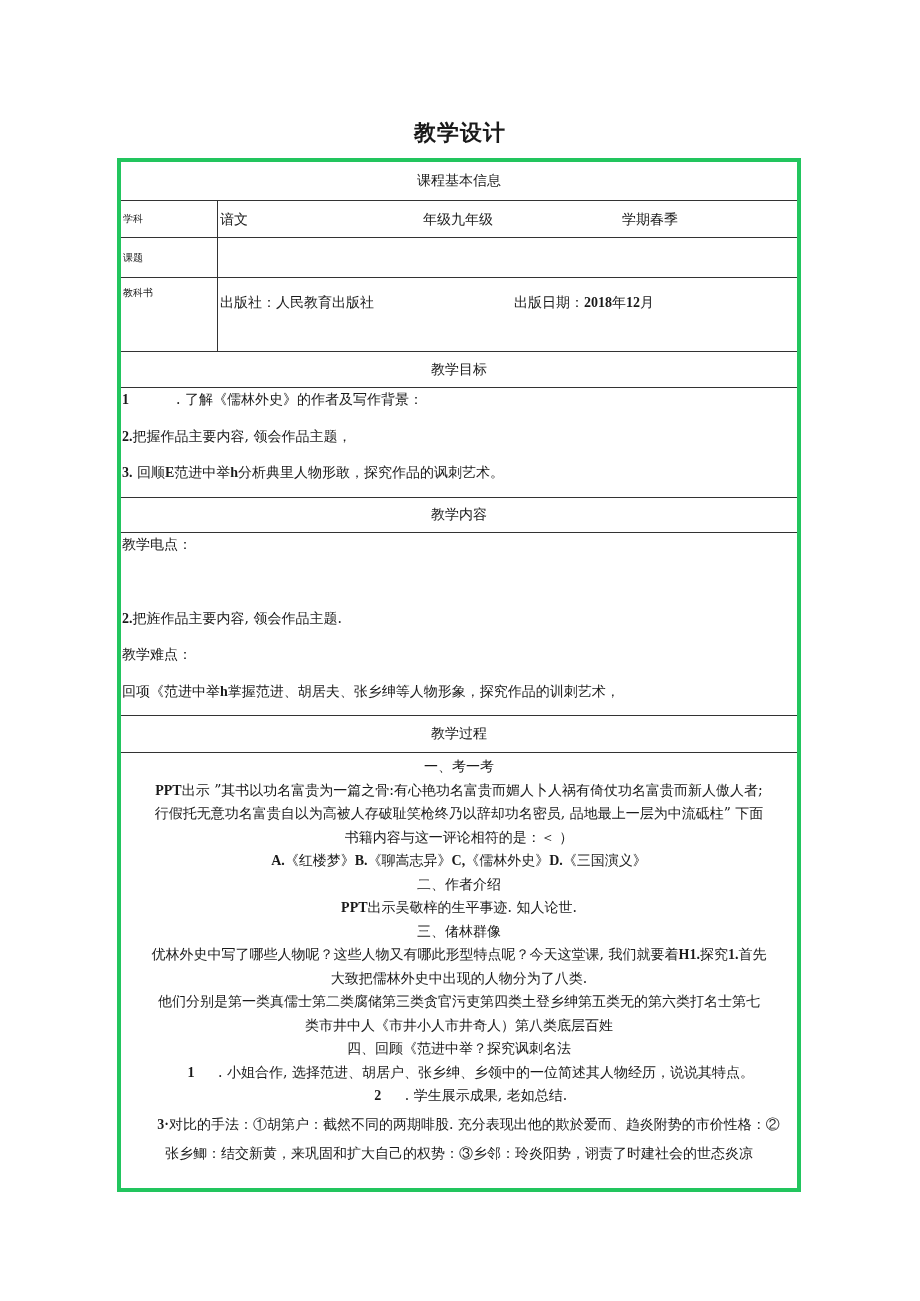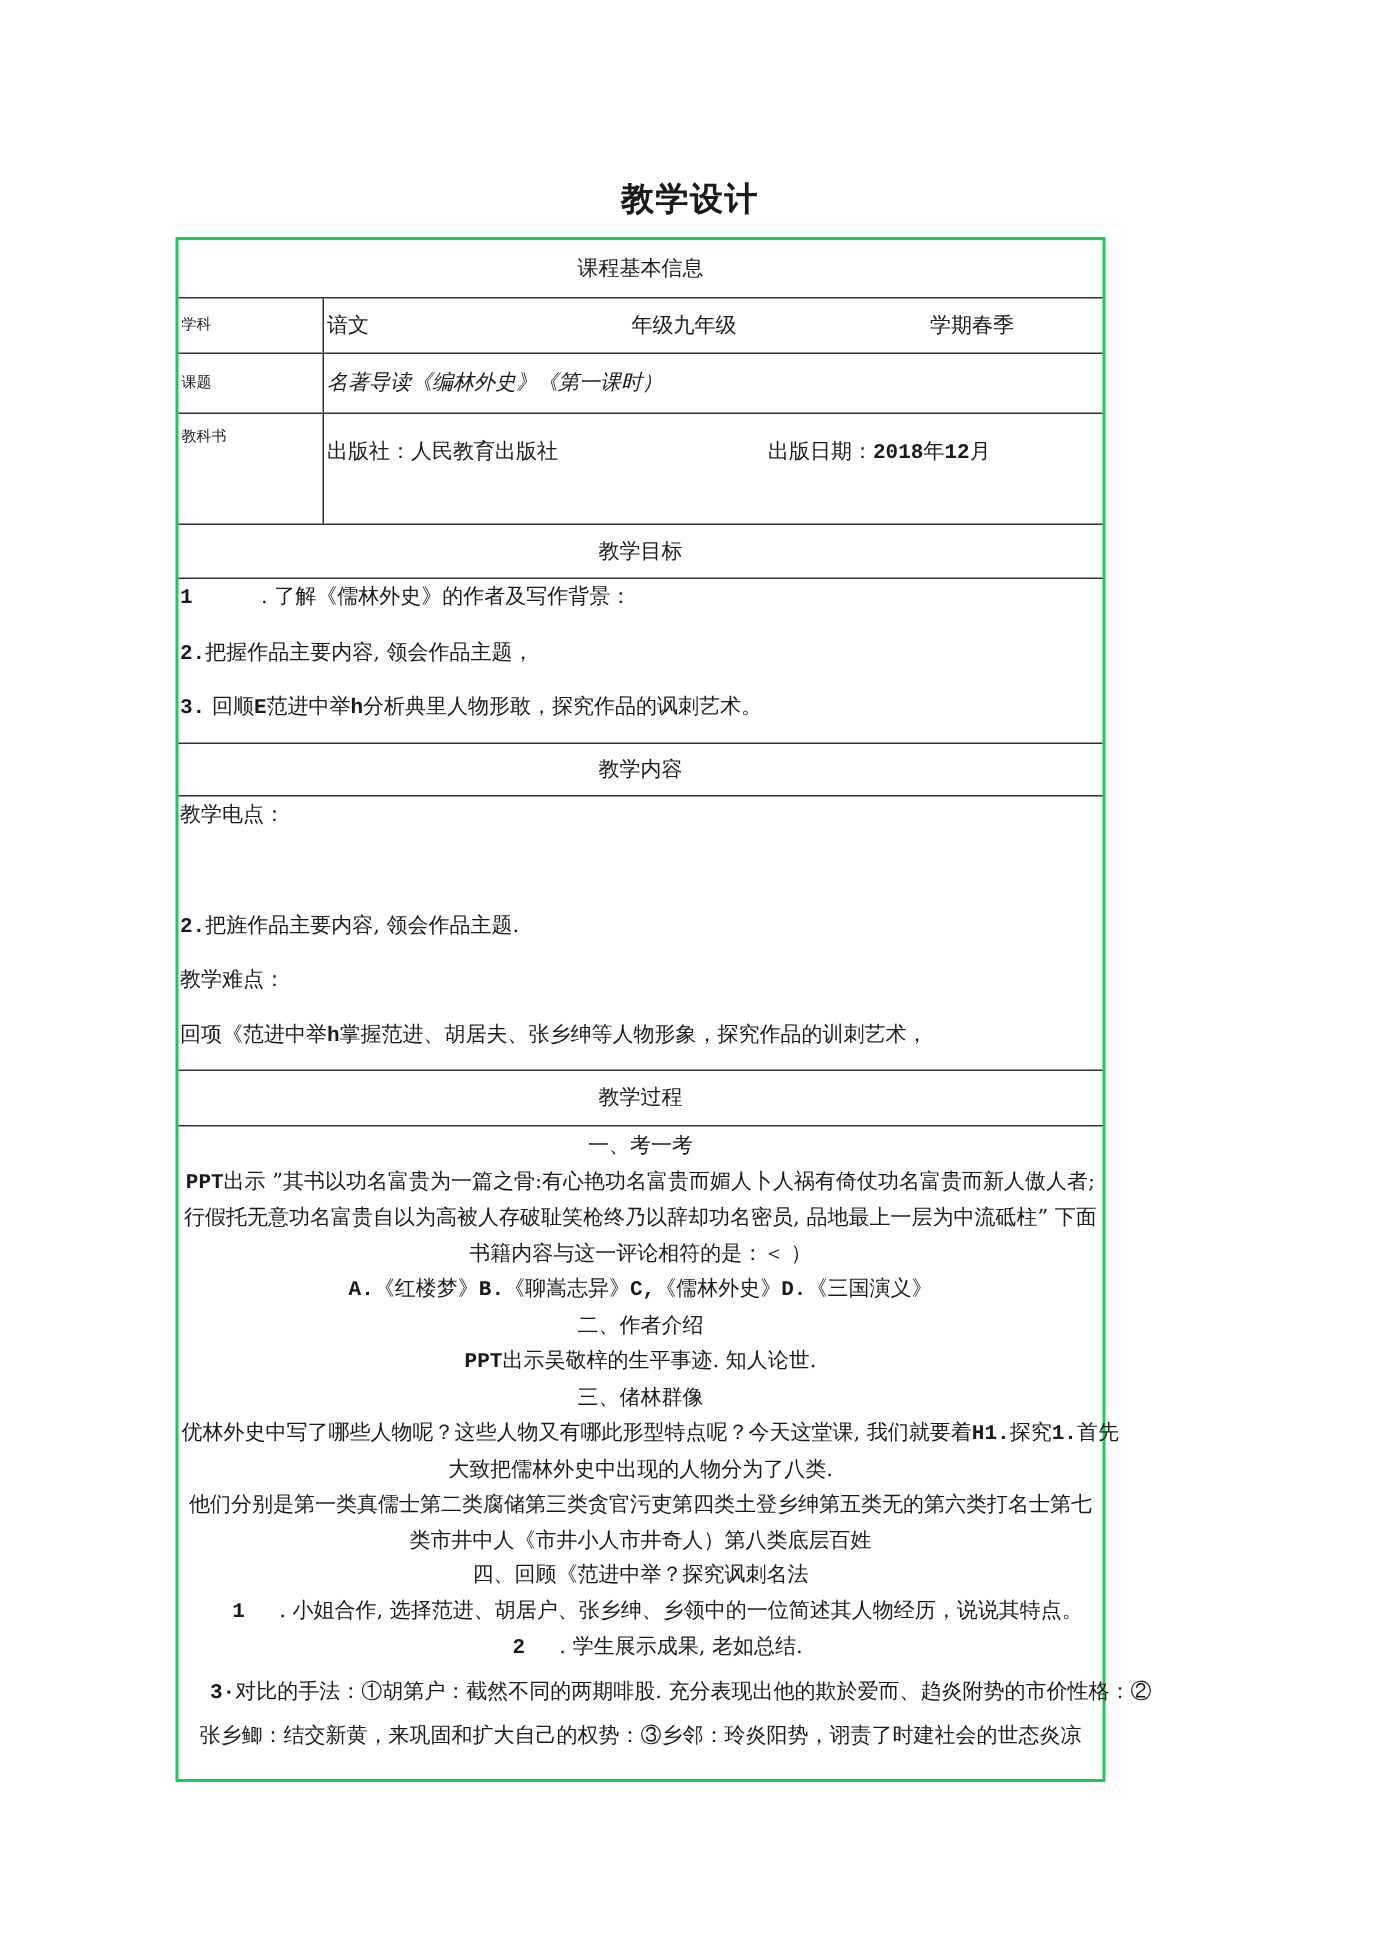--- a/index.html
+++ b/index.html
@@ -1,28 +1,28 @@
 <!DOCTYPE html>
 <html><head>
   <meta charset="utf-8">
   <style>
     html, body { margin: 0; padding: 0; background: #ffffff; }
     body { width: 920px; height: 1301px; position: relative; overflow: hidden;
       font-family: "DejaVu Serif", "Liberation Serif", serif; color: #1a1a1a; }
     .page-title { position: absolute; top: 118px; left: 0; width: 920px; text-align: center;
       font-family: "DejaVu Sans", "Liberation Sans", sans-serif; font-size: 22px; font-weight: bold; letter-spacing: 1px; }
-    .tbl { position: absolute; left: 117px; top: 158px; width: 620px; border: 2px solid #22c55e; box-sizing: border-box; }
+    .tbl { position: absolute; left: 117px; top: 158px; width: 684px; border: 4px solid #22c55e; box-sizing: border-box; }
     .row { position: relative; border-top: 1px solid #333; box-sizing: border-box; }
     .row:first-child { border-top: none; }
     .hdr { text-align: center; font-size: 14px; display: flex; align-items: center; justify-content: center; }
     .cols { display: flex; }
     .lbl { width: 97px; border-right: 1px solid #333; box-sizing: border-box; padding-left: 2px; font-size: 10px; }
     .val { flex: 1; padding-left: 2px; font-size: 14px; position: relative; }
     .it { font-style: italic; }
-    .b { font-family: Liberation Mono, monospace; font-weight: bold; }
+    .b { font-family: Liberation Serif, serif; font-weight: bold; }
     .line { font-size: 14px; padding-left: 1px; white-space: nowrap; }
     .num { display: inline-block; width: 54px; }
     .para { font-size: 14.2px; line-height: 23.5px; padding: 0 2px 0 1px; }
     .para .line { line-height: 23.5px; }
   </style>
 </head>
 <body>
 
 <div class="page-title">教学设计</div>
 
@@ -36,21 +36,20 @@
     <div class="lbl" style="line-height:36px;">学科</div>
     <div class="val" style="line-height:36px;">
       <span>谙文</span>
       <span style="position:absolute; left:205px;">年级九年级</span>
       <span style="position:absolute; left:404px;">学期春季</span>
     </div>
   </div>
 
   <div class="row cols" style="height:40px;">
     <div class="lbl" style="line-height:39px;">课题</div>
-    <div class="val it" style="line-height:39px;">名著导读《编林外史》《第一课时）</div>
   </div>
 
   <div class="row cols" style="height:74px;">
     <div class="lbl" style="padding-top:8px;">教科书</div>
     <div class="val">
       <div style="margin-top:16px; height:20px; position:relative;">
         <span>出版社：</span><span>人民教育出版社</span>
         <span style="position:absolute; left:294px;">
           <span>出版日期：</span><span class="b">2018</span><span>年</span><span class="b">12</span><span>月</span>
         </span>

